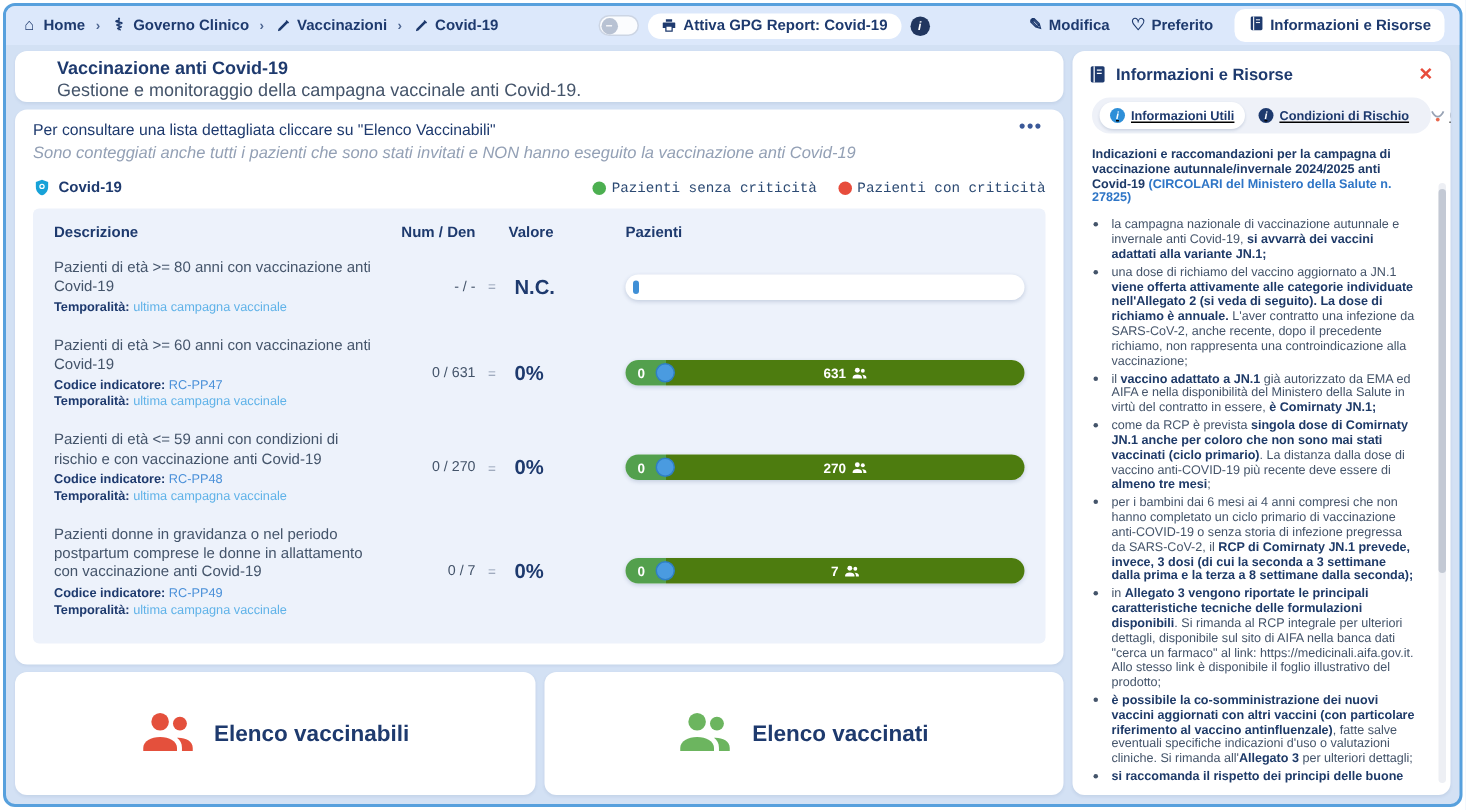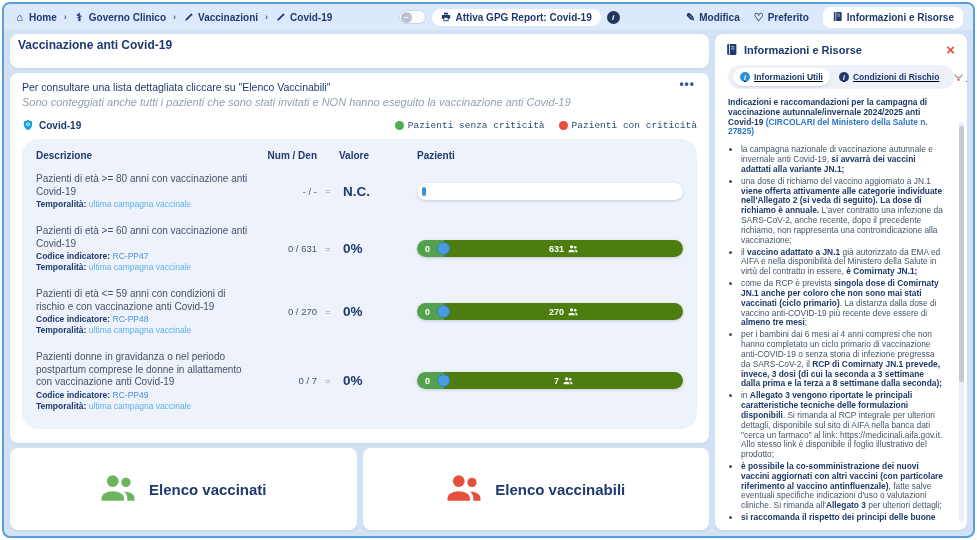--- a/index.html
+++ b/index.html
@@ -20,35 +20,35 @@
   .info-circle{ width:13px; height:13px; border-radius:50%; background:#21365f; color:#fff; font-size:8px; font-style:italic; font-weight:bold; display:inline-flex; align-items:center; justify-content:center; cursor:pointer;}
   .nav-actions{ display:flex; align-items:center; gap:14px;}
   .nav-action{ display:flex; align-items:center; gap:4px; cursor:pointer;}
   .nav-action .glyph{ font-size:11px; line-height:1;}
   .nav-action.active{ background:#fff; border-radius:7px; padding:4px 9px;}
   .nav-action.active svg{ width:11px; height:11px;}
   
   .content{ flex:1; display:flex; gap:6px; padding:4px 6px 6px; min-height:0;}
   .left-col{ width:699px; display:flex; flex-direction:column; gap:5px;}
   .card{ background:#fff; border-radius:8px; box-shadow:0 1px 2px rgba(40,70,120,.08);}
-  .title-card{ padding:4px 8px; height:34px;}
+  .title-card{ padding:4px 28px; height:34px;}
   .page-title{ font-size:12px; font-weight:bold; color:#1e3a6e;}
   .page-subtitle{ font-size:12px; color:#44546a; margin-top:1px;}
   .main-card{ flex:1; padding:8px 12px; position:relative; min-height:0;}
   .instruction{ font-size:10.5px; font-weight:normal; color:#1e3a6e;}
   .note{ font-size:11px; color:#93a0b5; margin-top:3px;font-style:italic;}
   .ellipsis{ position:absolute; top:4px; right:14px; color:#3b5998; font-size:12px; font-weight:bold; letter-spacing:1px; cursor:pointer;}
   .section-row{ margin-top:11px; display:flex; align-items:center; justify-content:space-between;}
   .covid-label{ display:flex; align-items:center; gap:5px; font-size:10px; font-weight:bold; color:#1e3a6e;}
   .covid-label svg{ width:12px; height:12px;}
   .legend{ display:flex; gap:14px;}
   .legend-item{ display:flex; align-items:center; gap:4px; font-size:9.5px; color:#2c4a73;font-family:Liberation Mono, monospace;}
   .legend-dot{ width:9px; height:9px; border-radius:50%;}
   
-  .table{ margin-top:8px; background:#edf2fb; border-radius:16px; padding:4px 14px 10px;}
+  .table{ margin-top:8px; background:#edf2fb; border-radius:4px; padding:4px 14px 10px;}
   .thead,.trow{ display:grid; grid-template-columns:1fr 60px 14px 68px 272px; align-items:center; column-gap:4px;}
   .thead{ padding:7px 0 4px; font-size:10px; font-weight:bold; color:#1e3a6e;}
   .th-numden{ text-align:right;}
   .th-pazienti{ padding-left:6px;}
   .trow{ padding:8px 0;}
   .desc{ font-size:10px; color:#44546a; line-height:1.25; max-width:330px;}
   .meta{ font-size:8.5px; color:#1e3a6e; margin-top:1px;}
   .meta b{ font-weight:bold;}
   .meta a{ text-decoration:none; cursor:pointer;}
   .meta a.code{ color:#4a90d9;}
@@ -160,20 +160,21 @@
           <span>Informazioni e Risorse</span>
         </span>
       </div>
   </div>
 
   <div class="content">
     <div class="left-col">
 
       <div class="card title-card">
         <div class="page-title">Vaccinazione anti Covid-19</div>
+        <div class="page-subtitle">Gestione e monitoraggio della campagna vaccinale anti Covid-19.</div>
       </div>
 
       <div class="card main-card">
         <div class="instruction">Per consultare una lista dettagliata cliccare su "Elenco Vaccinabili"</div>
         <div class="note">Sono conteggiati anche tutti i pazienti che sono stati invitati e NON hanno eseguito la vaccinazione anti Covid-19</div>
         <span class="ellipsis">•••</span>
 
         <div class="section-row">
           <span class="covid-label">
             <span id="shield-ico" style="display: inline-flex;">
@@ -313,40 +314,40 @@
 
       </div>
     </div>
   </div>
 </div>
         </div>
       </div>
 
       <div class="bottom-cards" id="bottom-cards">
           <div class="action-card">
+            <span style="display: inline-flex; color: rgb(228, 80, 60);">
+              <svg viewBox="0 0 24 24" fill="currentColor">
+                <circle cx="8.5" cy="6.8" r="3.9"></circle>
+                <path d="M1 19.8v-1.4c0-3 3.4-4.9 7.5-4.9s7.5 1.9 7.5 4.9v1.4z"></path>
+                <circle cx="17.3" cy="7.6" r="3.1"></circle>
+                <path d="M18.2 19.8v-1.5c0-1.9-.8-3.4-2.2-4.4 3.5-.2 7 1.3 7 4.5v1.4z"></path>
+              </svg>
+            </span>
+            <span class="label">Elenco vaccinabili</span>
+          </div>
+          <div class="action-card">
             <span style="display: inline-flex; color: rgb(108, 181, 95);">
               <svg viewBox="0 0 24 24" fill="currentColor">
                 <circle cx="8.5" cy="6.8" r="3.9"></circle>
                 <path d="M1 19.8v-1.4c0-3 3.4-4.9 7.5-4.9s7.5 1.9 7.5 4.9v1.4z"></path>
                 <circle cx="17.3" cy="7.6" r="3.1"></circle>
                 <path d="M18.2 19.8v-1.5c0-1.9-.8-3.4-2.2-4.4 3.5-.2 7 1.3 7 4.5v1.4z"></path>
               </svg>
             </span>
             <span class="label">Elenco vaccinati</span>
-          </div>
-          <div class="action-card">
-            <span style="display: inline-flex; color: rgb(228, 80, 60);">
-              <svg viewBox="0 0 24 24" fill="currentColor">
-                <circle cx="8.5" cy="6.8" r="3.9"></circle>
-                <path d="M1 19.8v-1.4c0-3 3.4-4.9 7.5-4.9s7.5 1.9 7.5 4.9v1.4z"></path>
-                <circle cx="17.3" cy="7.6" r="3.1"></circle>
-                <path d="M18.2 19.8v-1.5c0-1.9-.8-3.4-2.2-4.4 3.5-.2 7 1.3 7 4.5v1.4z"></path>
-              </svg>
-            </span>
-            <span class="label">Elenco vaccinabili</span>
           </div>
         </div>
     </div>
 
     <div class="card right-panel">
       <div class="rp-head">
         <span class="rp-title">
           <span id="book-ico2" style="display: inline-flex;">
               <svg viewBox="0 0 24 24" fill="currentColor">
                 <rect x="4" y="2" width="17" height="20" rx="2"></rect>

